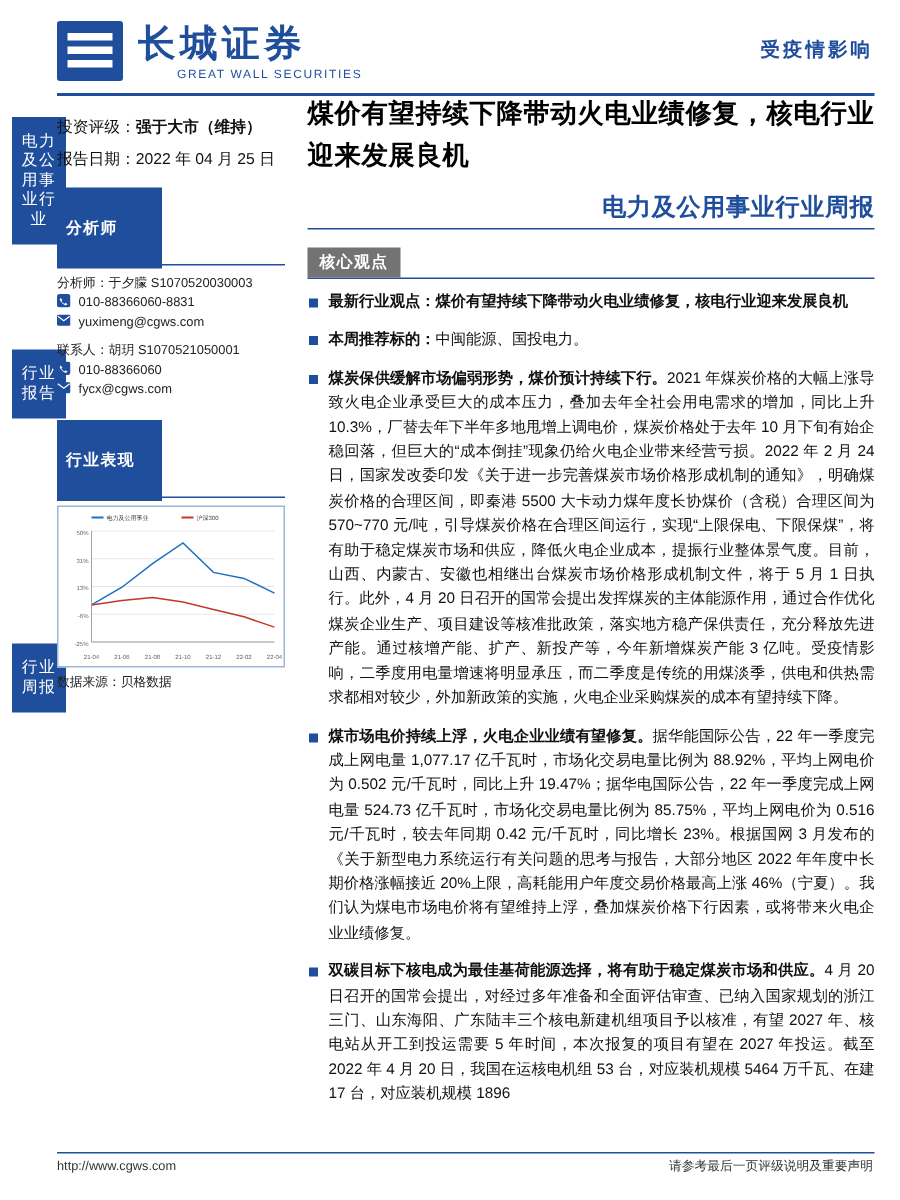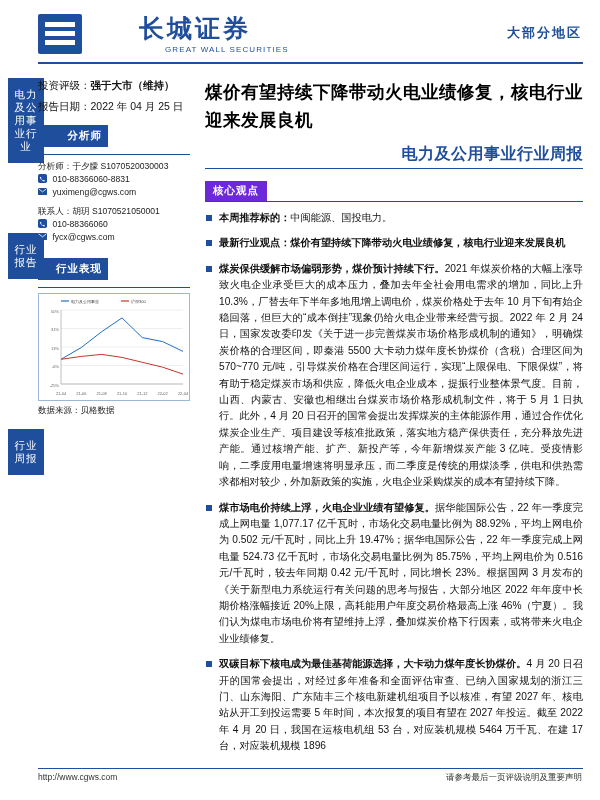--- a/index.html
+++ b/index.html
@@ -13,21 +13,21 @@
   }
   .page{position:relative;width:600px;height:800px;}
 
   
   .header{
     position:absolute;left:0;top:0;width:600px;height:66px;
     background:#ffffff;
   }
   .header-inner{
     position:absolute;left:38px;top:10px;width:545px;height:48px;
-    display:flex;align-items:center;gap:47px;
+    display:flex;align-items:center;
   }
   .logo-mark{
     width:44px;height:40px;background:#1f4e9c;
     position:relative;border-radius:2px;flex:0 0 auto;
   }
   .logo-mark:before{
     content:"";position:absolute;left:7px;top:8px;width:30px;height:5px;background:#fff;
     box-shadow:0 9px 0 #fff,0 18px 0 #fff;
   }
   .logo-text{margin-left:10px;}
@@ -56,53 +56,53 @@
     padding:10px 4px;box-sizing:border-box;margin-bottom:12px;
     letter-spacing:1px;
   }
 
   
   .leftcol{position:absolute;left:38px;top:76px;width:152px;}
   .kv{font-size:10.5px;line-height:18px;color:#111;margin-bottom:2px;}
   .kv b{font-weight:bold;font-family:Liberation Mono, monospace;}
   .sec-head{
     background:#1f4e9c;color:#fff;font-size:10.5px;font-weight:bold;
-    padding:4px 6px;margin:8px 0 12px 0;letter-spacing:1px;
-    display:inline-block;min-width:58px;text-align:right;
+    padding:20px 6px;margin:8px 0 2px 0;letter-spacing:1px;
+    display:inline-block;min-width:58px;
   }
   .sec-line{border-bottom:1px solid #1f4e9c;margin-top:-5px;margin-bottom:5px;height:0;}
   .analyst-row{font-size:8.6px;line-height:13px;color:#222;}
   .analyst-row .ic{
     display:inline-block;width:9px;height:9px;vertical-align:-1px;margin-right:3px;
   }
   .mail{color:#222;}
   .analyst-block{margin-bottom:6px;}
 
   
   .chartbox{
     width:152px;height:108px;border:1px solid #9bb7d8;box-sizing:border-box;
     margin-top:4px;background:#fff;position:relative;
   }
   .chart-note{font-size:8.5px;color:#222;margin-top:4px;}
 
   
-  .main{position:absolute;left:205px;top:78px;width:378px;}
+  .main{position:absolute;left:205px;top:62px;width:378px;}
   .title{
     font-family:"DejaVu Sans","Liberation Sans",sans-serif;
     font-size:17.5px;font-weight:bold;line-height:28px;color:#000;
     letter-spacing:0.5px;
   }
   .subtitle{
     text-align:right;font-size:16px;font-weight:bold;color:#1f4e9c;
     margin-top:10px;letter-spacing:0.5px;
   }
   .sub-rule{border-top:1px solid #1f4e9c;margin-top:3px;}
 
   .core-head{
-    background:#6d28d9;color:#fff;font-size:10.5px;font-weight:bold;
+    background:#737373;color:#fff;font-size:10.5px;font-weight:bold;
     padding:3px 8px;display:inline-block;margin-top:12px;letter-spacing:1px;
   }
   .core-rule{border-bottom:1px solid #1f4e9c;height:0;margin-bottom:8px;}
 
   .bullet{
     position:relative;padding-left:14px;margin-bottom:9px;
     font-size:10.2px;line-height:16.4px;text-align:justify;color:#111;
   }
   .bullet:before{
     content:"";position:absolute;left:1px;top:5px;width:6px;height:6px;background:#1f4e9c;
@@ -120,21 +120,21 @@
 <div class="page">
 
   <div class="header">
     <div class="header-inner">
       <div class="logo-mark"></div>
       <div class="logo-text">
         <div class="logo-cn">长城证券</div>
         <div class="logo-en">GREAT WALL SECURITIES</div>
       </div>
     </div>
-    <div class="header-right">大部分地区</div>
+    <div class="header-right">受疫情影响</div>
     <div class="header-rule"></div>
   </div>
 
   <div class="vtabs">
     <div class="vtab" style="margin-top:48px;">电力及公用事业行业</div>
     <div class="vtab" style="margin-top:70px;">行业报告</div>
     <div class="vtab" style="margin-top:150px;">行业周报</div>
   </div>
 
   <div class="leftcol">
@@ -229,33 +229,33 @@
 
   <div class="main">
     <div class="title">煤价有望持续下降带动火电业绩修复，核电行业迎来发展良机</div>
     <div class="subtitle">电力及公用事业行业周报</div>
     <div class="sub-rule"></div>
 
     <div class="core-head">核心观点</div>
     <div class="core-rule"></div>
 
     <div class="bullet">
+      <b>最新行业观点：</b><b>煤价有望持续下降带动火电业绩修复，核电行业迎来发展良机</b>
+    </div>
+    <div class="bullet">
       <b>本周推荐标的：</b><span>中闽能源、国投电力。</span>
     </div>
     <div class="bullet">
-      <b>最新行业观点：</b><b>煤价有望持续下降带动火电业绩修复，核电行业迎来发展良机</b>
-    </div>
-    <div class="bullet">
       <b>煤炭保供缓解市场偏弱形势，煤价预计持续下行。</b><span>2021 年煤炭价格的大幅上涨导致火电企业承受巨大的成本压力，叠加去年全社会用电需求的增加，同比上升 10.3%，厂替去年下半年多地甩增上调电价，煤炭价格处于去年 10 月下旬有始企稳回落，但巨大的“成本倒挂”现象仍给火电企业带来经营亏损。2022 年 2 月 24 日，国家发改委印发《关于进一步完善煤炭市场价格形成机制的通知》，明确煤炭价格的合理区间，即秦港 5500 大卡动力煤年度长协煤价（含税）合理区间为 570~770 元/吨，引导煤炭价格在合理区间运行，实现“上限保电、下限保煤”，将有助于稳定煤炭市场和供应，降低火电企业成本，提振行业整体景气度。目前，山西、内蒙古、安徽也相继出台煤炭市场价格形成机制文件，将于 5 月 1 日执行。此外，4 月 20 日召开的国常会提出发挥煤炭的主体能源作用，通过合作优化煤炭企业生产、项目建设等核准批政策，落实地方稳产保供责任，充分释放先进产能。通过核增产能、扩产、新投产等，今年新增煤炭产能 3 亿吨。受疫情影响，二季度用电量增速将明显承压，而二季度是传统的用煤淡季，供电和供热需求都相对较少，外加新政策的实施，火电企业采购煤炭的成本有望持续下降。</span>
     </div>
     <div class="bullet">
       <b>煤市场电价持续上浮，火电企业业绩有望修复。</b><span>据华能国际公告，22 年一季度完成上网电量 1,077.17 亿千瓦时，市场化交易电量比例为 88.92%，平均上网电价为 0.502 元/千瓦时，同比上升 19.47%；据华电国际公告，22 年一季度完成上网电量 524.73 亿千瓦时，市场化交易电量比例为 85.75%，平均上网电价为 0.516 元/千瓦时，较去年同期 0.42 元/千瓦时，同比增长 23%。根据国网 3 月发布的《关于新型电力系统运行有关问题的思考与报告，大部分地区 2022 年年度中长期价格涨幅接近 20%上限，高耗能用户年度交易价格最高上涨 46%（宁夏）。我们认为煤电市场电价将有望维持上浮，叠加煤炭价格下行因素，或将带来火电企业业绩修复。</span>
     </div>
     <div class="bullet">
-      <b>双碳目标下核电成为最佳基荷能源选择，大卡动力煤年度长协煤价。</b><span>4 月 20 日召开的国常会提出，对经过多年准备和全面评估审查、已纳入国家规划的浙江三门、山东海阳、广东陆丰三个核电新建机组项目予以核准，有望 2027 年、核电站从开工到投运需要 5 年时间，本次报复的项目有望在 2027 年投运。截至 2022 年 4 月 20 日，我国在运核电机组 53 台，对应装机规模 5464 万千瓦、在建 17 台，对应装机规模 1896</span>
+      <b>双碳目标下核电成为最佳基荷能源选择，将有助于稳定煤炭市场和供应。</b><span>4 月 20 日召开的国常会提出，对经过多年准备和全面评估审查、已纳入国家规划的浙江三门、山东海阳、广东陆丰三个核电新建机组项目予以核准，有望 2027 年、核电站从开工到投运需要 5 年时间，本次报复的项目有望在 2027 年投运。截至 2022 年 4 月 20 日，我国在运核电机组 53 台，对应装机规模 5464 万千瓦、在建 17 台，对应装机规模 1896</span>
     </div>
   </div>
 
   <div class="foot-rule"></div>
   <div class="foot-left">http://www.cgws.com</div>
   <div class="foot-right">请参考最后一页评级说明及重要声明</div>
 
 </div>
 
 </body></html>

